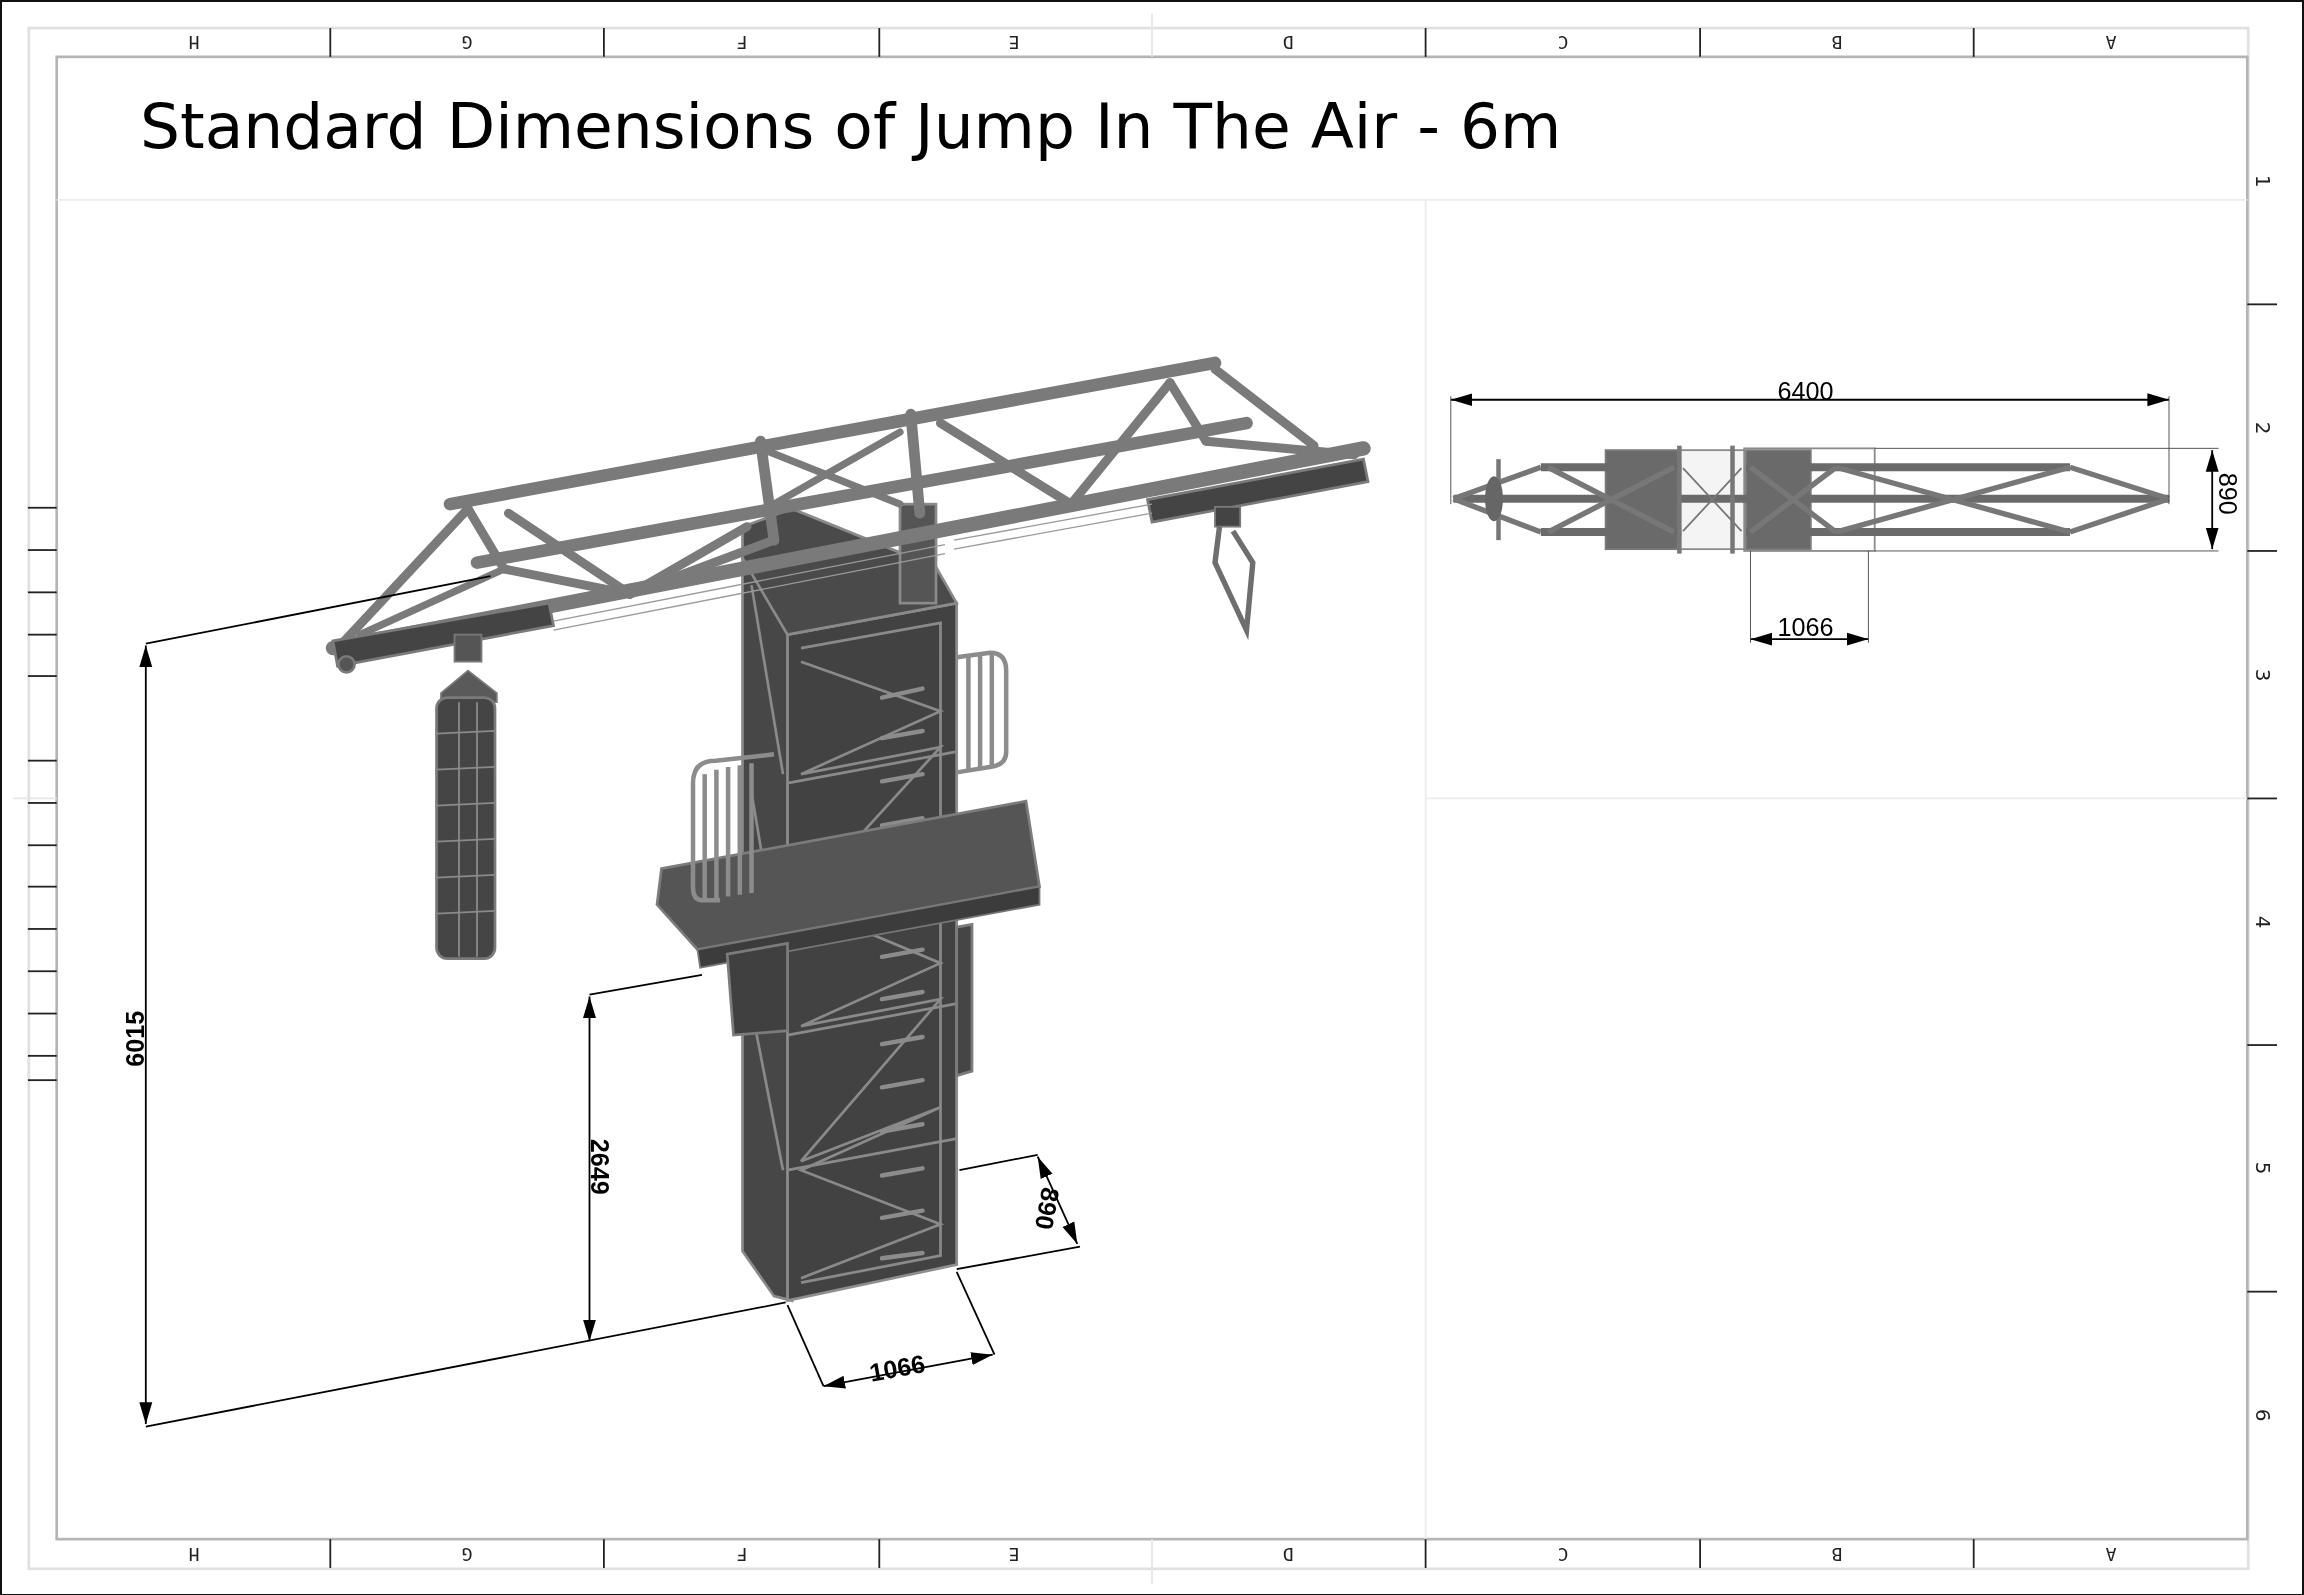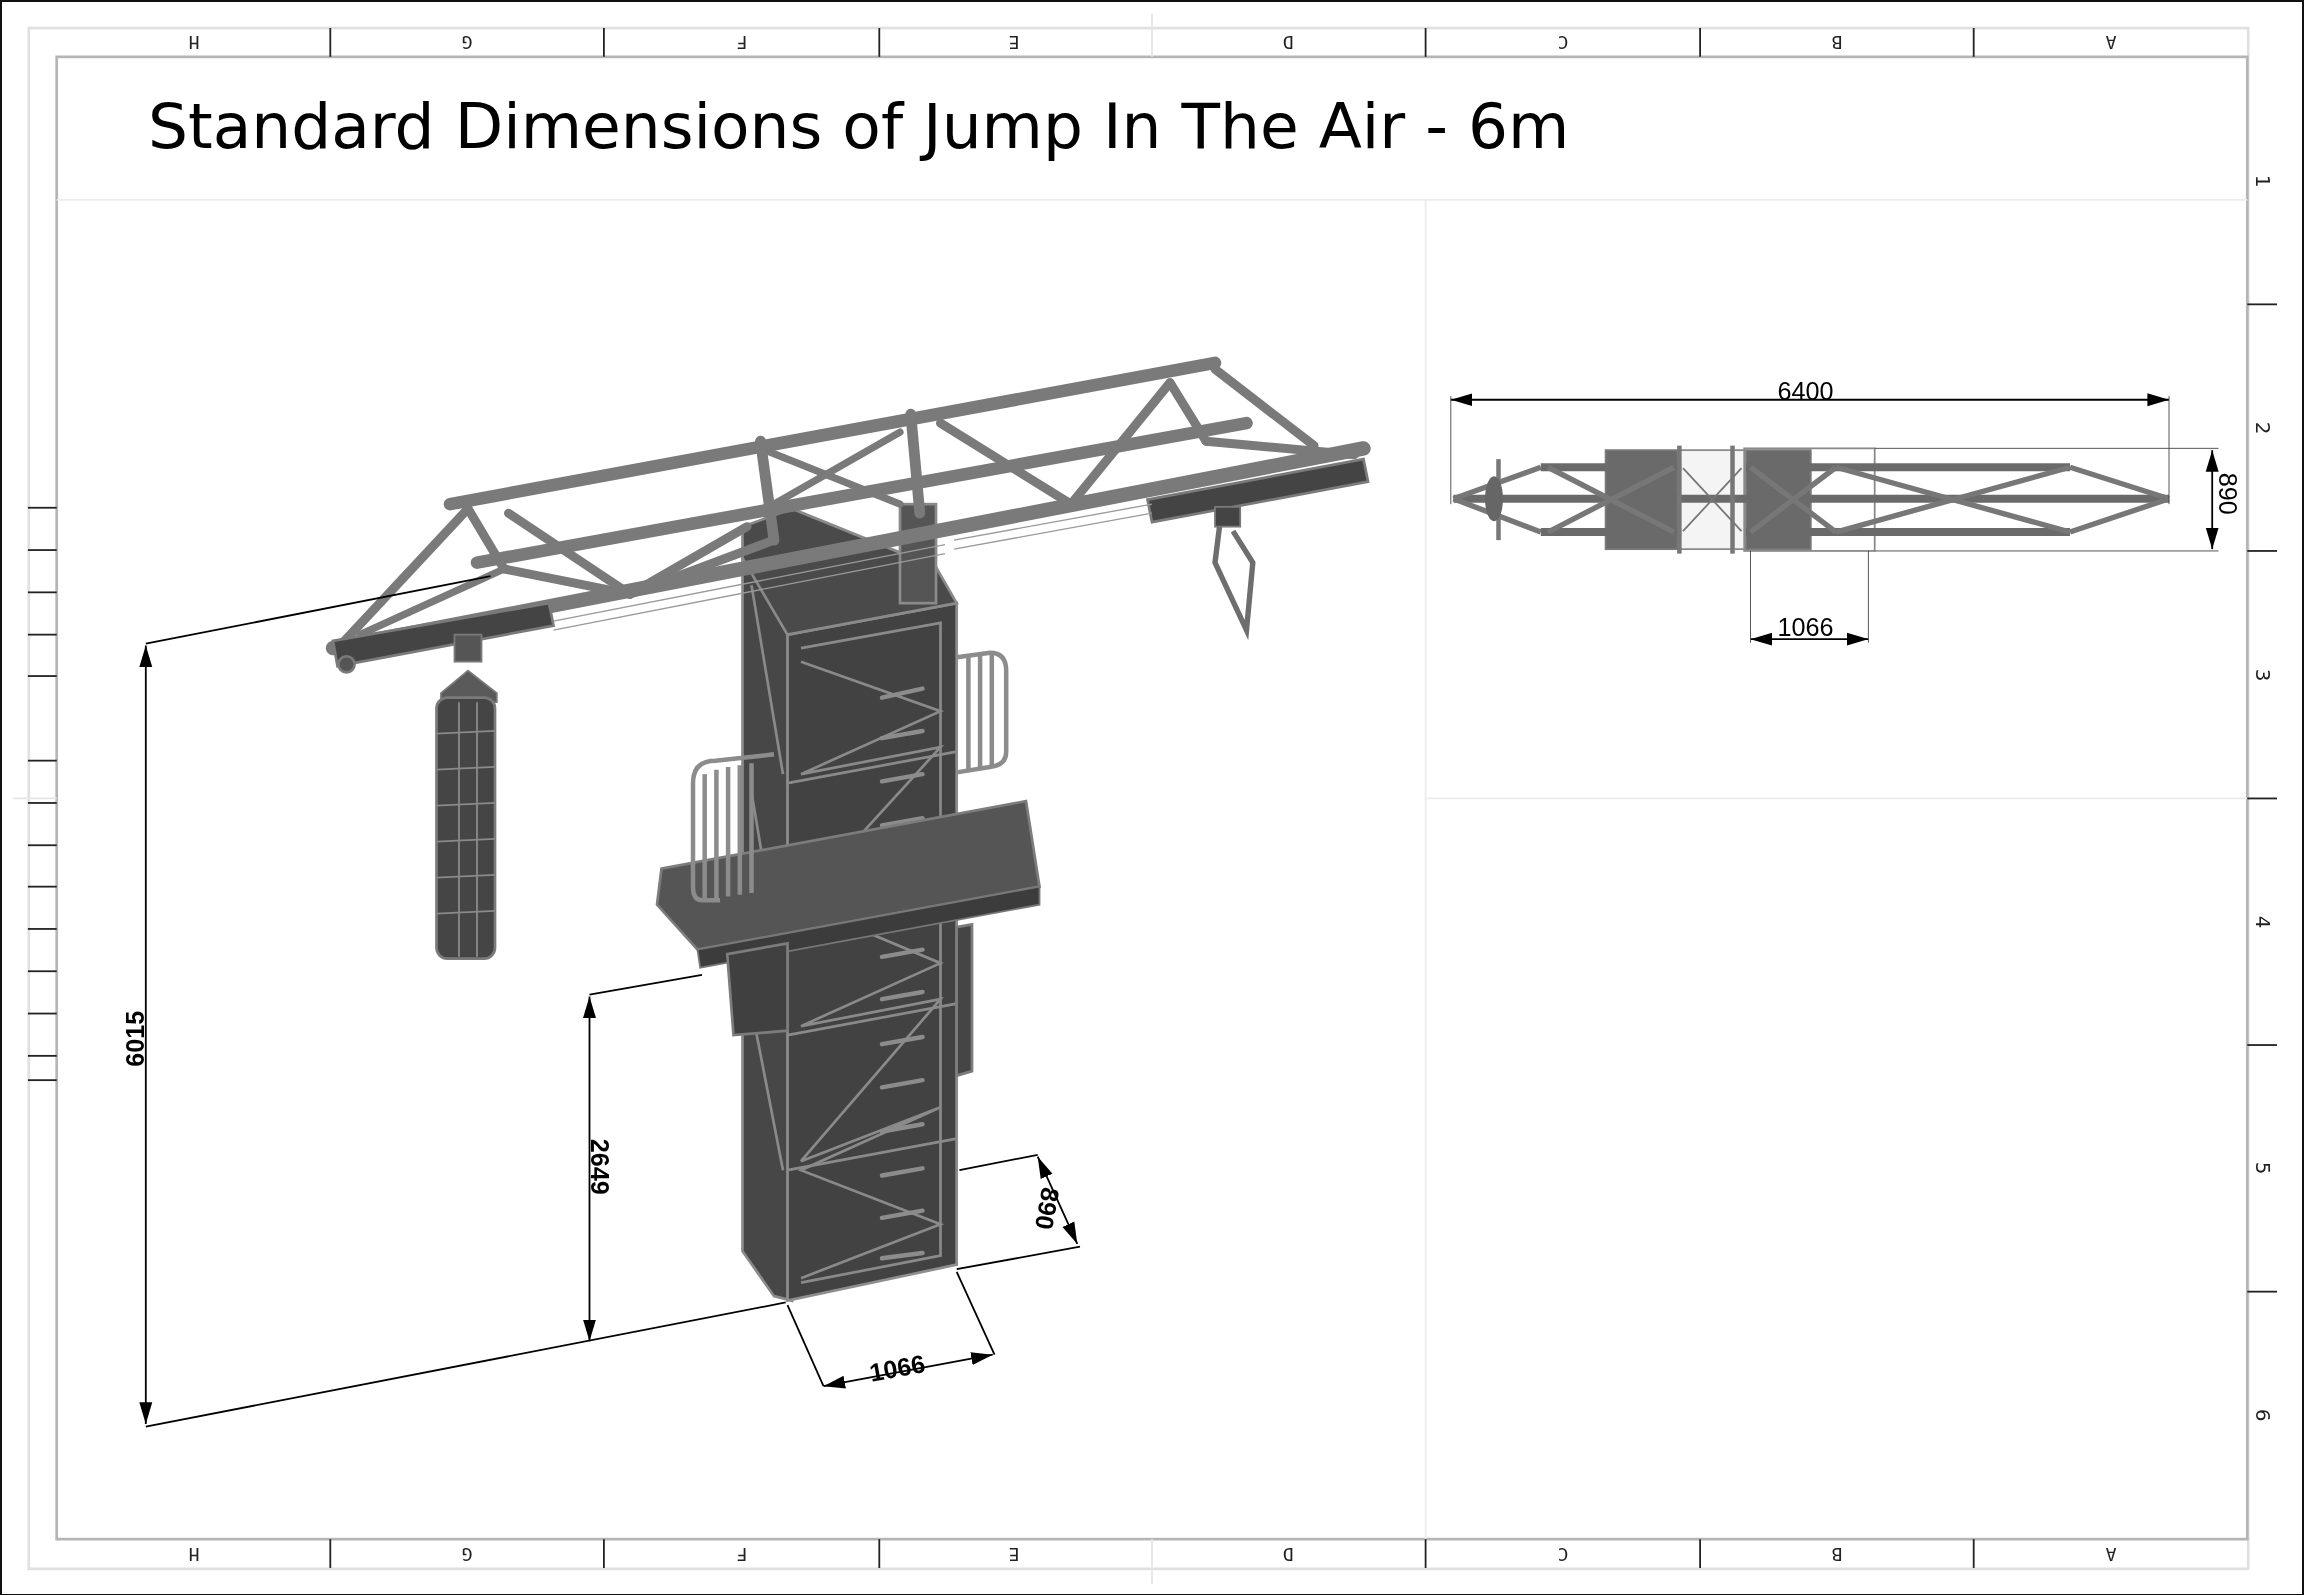--- a/index.html
+++ b/index.html
@@ -1,21 +1,21 @@
 <!DOCTYPE html>
 <html style="font-size:14.4px"><head>
 <meta charset="utf-8">
 <style>
   html,body{margin:0;padding:0;background:#fff;}
   body{width:2304px;height:1596px;position:relative;overflow:hidden;font-family:"Liberation Sans",sans-serif;}
   .sheet{position:absolute;left:0;top:0;width:2304px;height:1596px;box-sizing:border-box;border:2.7px solid #111;background:#fff;}
   .zone-label{position:absolute;font-family:"DejaVu Sans Mono",monospace;font-size:18px;color:#222;transform:rotate(180deg);width:36px;text-align:center;line-height:18px;}
   .zone-label-bottom{position:absolute;font-family:"DejaVu Sans Mono",monospace;font-size:18px;color:#222;transform:rotate(180deg);width:36px;text-align:center;line-height:18px;}
   .row-label{position:absolute;font-family:"DejaVu Sans",sans-serif;font-size:20px;color:#222;transform:rotate(90deg);width:27px;text-align:center;line-height:20px;}
-  .title{position:absolute;left:148px;top:90px;font-family:"DejaVu Sans",sans-serif;font-size:63px;color:#000;white-space:nowrap;letter-spacing:0px;}
+  .title{position:absolute;left:140px;top:90px;font-family:"DejaVu Sans",sans-serif;font-size:63px;color:#000;white-space:nowrap;letter-spacing:0px;}
   svg{position:absolute;left:0;top:0;}
   .dim{font-family:"Liberation Sans",sans-serif;font-weight:bold;font-size:28px;fill:#000;}
 </style>
 </head>
 <body>
 
 <div class="sheet"></div>
 
 <svg width="2304" height="1596" viewBox="0 0 2560 1773">
 

